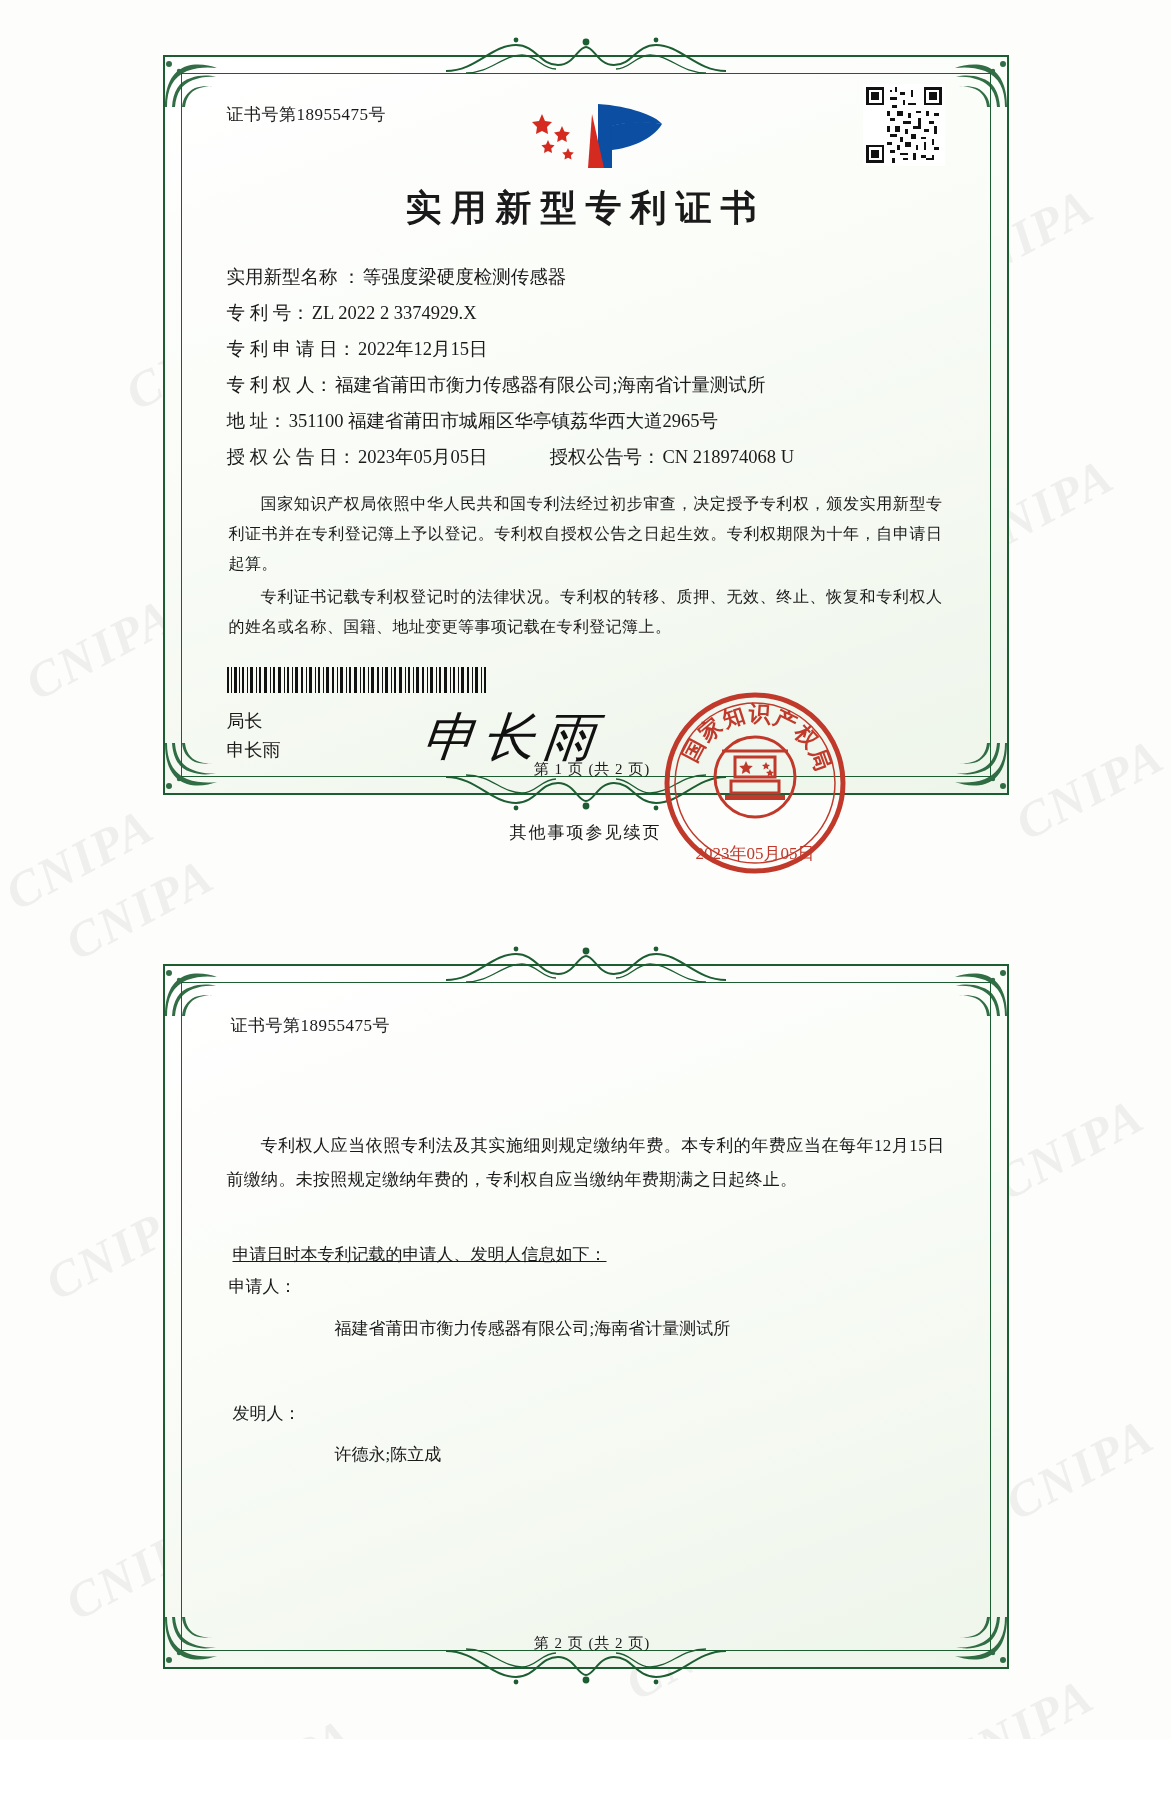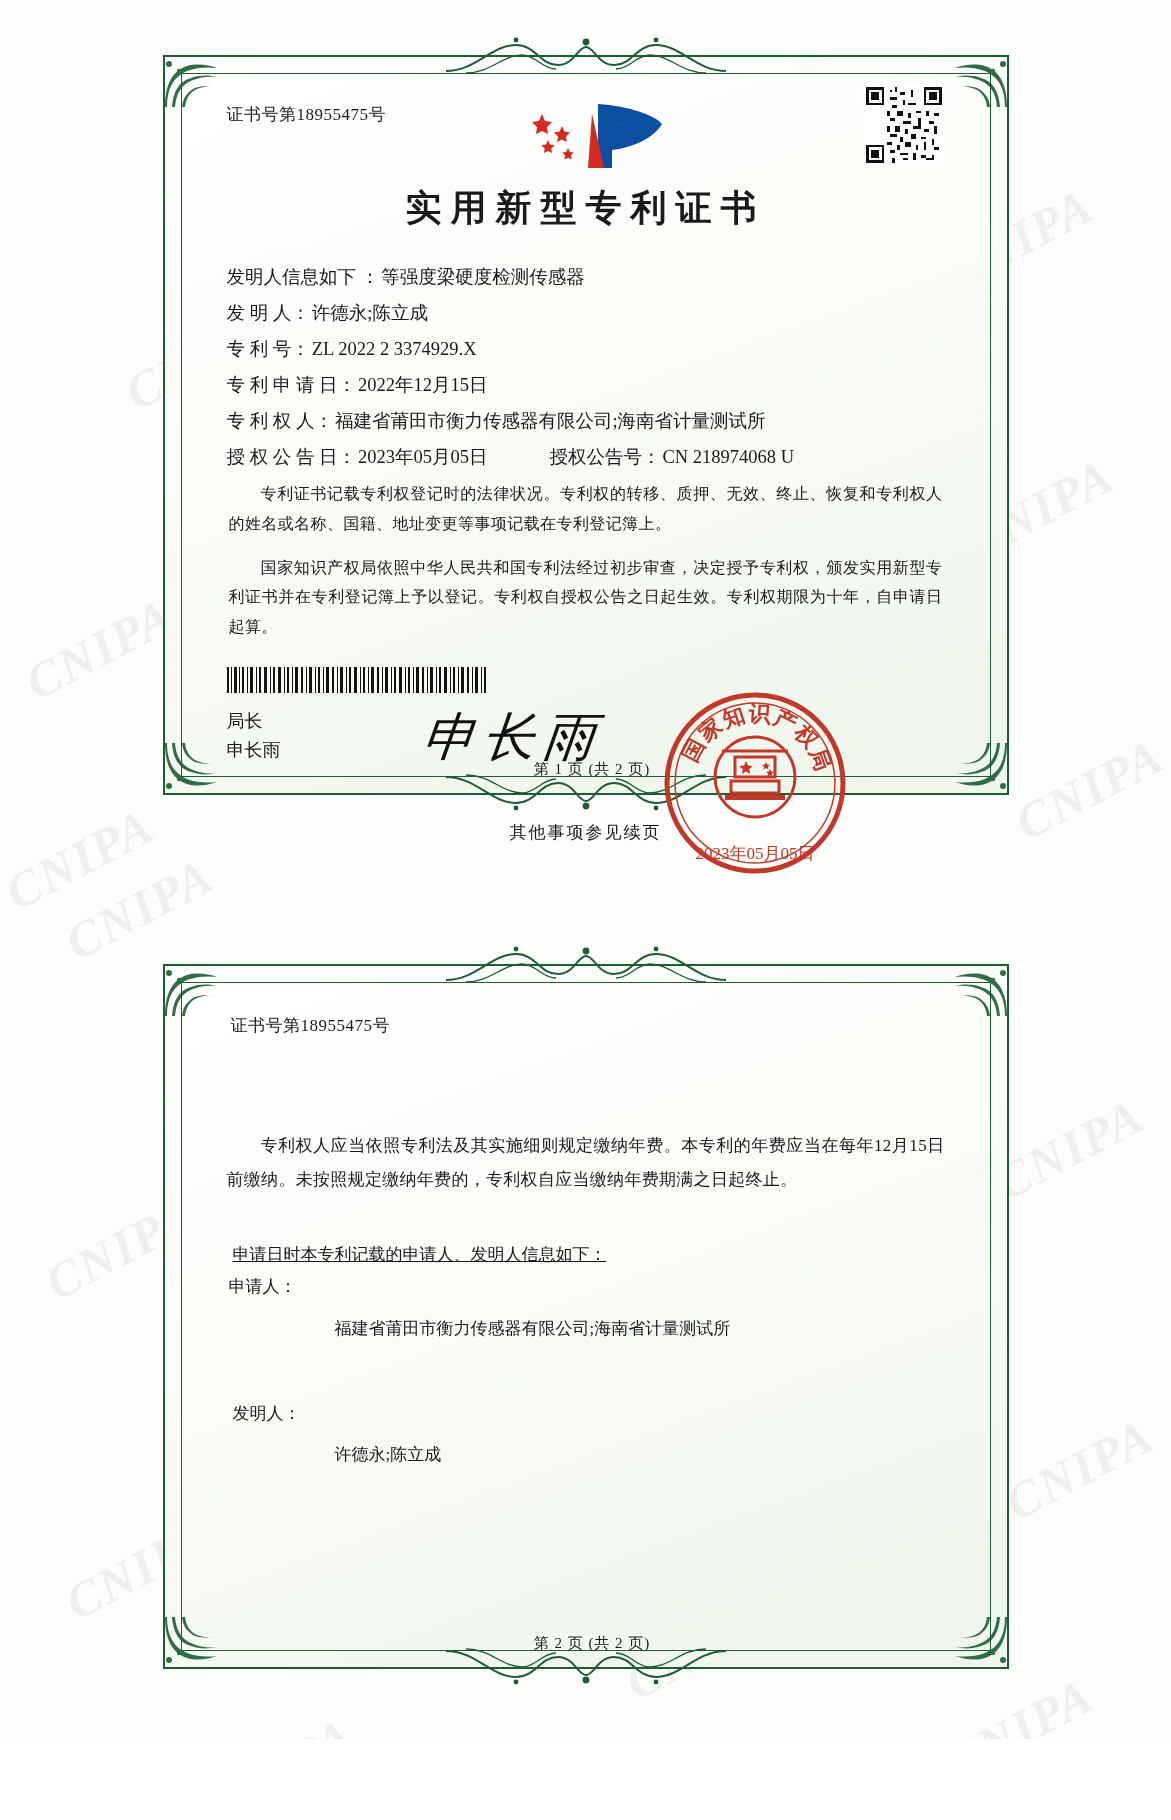--- a/index.html
+++ b/index.html
@@ -401,40 +401,40 @@
                 <rect x="14" y="27" width="2" height="1"></rect>
               <rect x="23" y="27" width="3" height="1"></rect>
             </g>
           </svg>
         </div>
       </div>
 
       <div class="main-title">实用新型专利证书</div>
 
       <div class="field">
-        <span class="lbl">发明人信息如下 ：</span><span class="val">等强度梁硬度检测传感器</span>
-      </div>
-      <div class="field">
-        <span class="lbl">发    明    人：</span><span class="val">许德永;陈立成</span>
+        <span class="lbl">实用新型名称 ：</span><span class="val">等强度梁硬度检测传感器</span>
       </div>
       <div class="field">
         <span class="lbl">专    利    号：</span><span class="val">ZL 2022 2 3374929.X</span>
       </div>
       <div class="field">
         <span class="lbl">专 利 申 请 日：</span><span class="val">2022年12月15日</span>
       </div>
       <div class="field">
         <span class="lbl">专 利 权 人：</span><span class="val">福建省莆田市衡力传感器有限公司;海南省计量测试所</span>
       </div>
+      <div class="field">
+        <span class="lbl">地        址：</span><span class="val">351100 福建省莆田市城厢区华亭镇荔华西大道2965号</span>
+      </div>
       <div class="field two">
         <span class="lbl">授 权 公 告 日：</span><span class="val">2023年05月05日</span><span class="seg2">授权公告号：</span><span class="val">CN 218974068 U</span>
       </div>
 
+      <div class="para">国家知识产权局依照中华人民共和国专利法经过初步审查，决定授予专利权，颁发实用新型专利证书并在专利登记簿上予以登记。专利权自授权公告之日起生效。专利权期限为十年，自申请日起算。</div>
       <div class="para second">专利证书记载专利权登记时的法律状况。专利权的转移、质押、无效、终止、恢复和专利权人的姓名或名称、国籍、地址变更等事项记载在专利登记簿上。</div>
-      <div class="para">国家知识产权局依照中华人民共和国专利法经过初步审查，决定授予专利权，颁发实用新型专利证书并在专利登记簿上予以登记。专利权自授权公告之日起生效。专利权期限为十年，自申请日起算。</div>
 
       <div class="barcode">
         <svg viewBox="0 0 340 26" shape-rendering="crispEdges">
           <g fill="#111">
             <rect x="0" y="0" width="2" height="26"></rect>
               <rect x="4" y="0" width="1" height="26"></rect>
             <rect x="7" y="0" width="3" height="26"></rect>
               <rect x="12" y="0" width="1" height="26"></rect>
             <rect x="15" y="0" width="2" height="26"></rect>
               <rect x="20" y="0" width="1" height="26"></rect>

